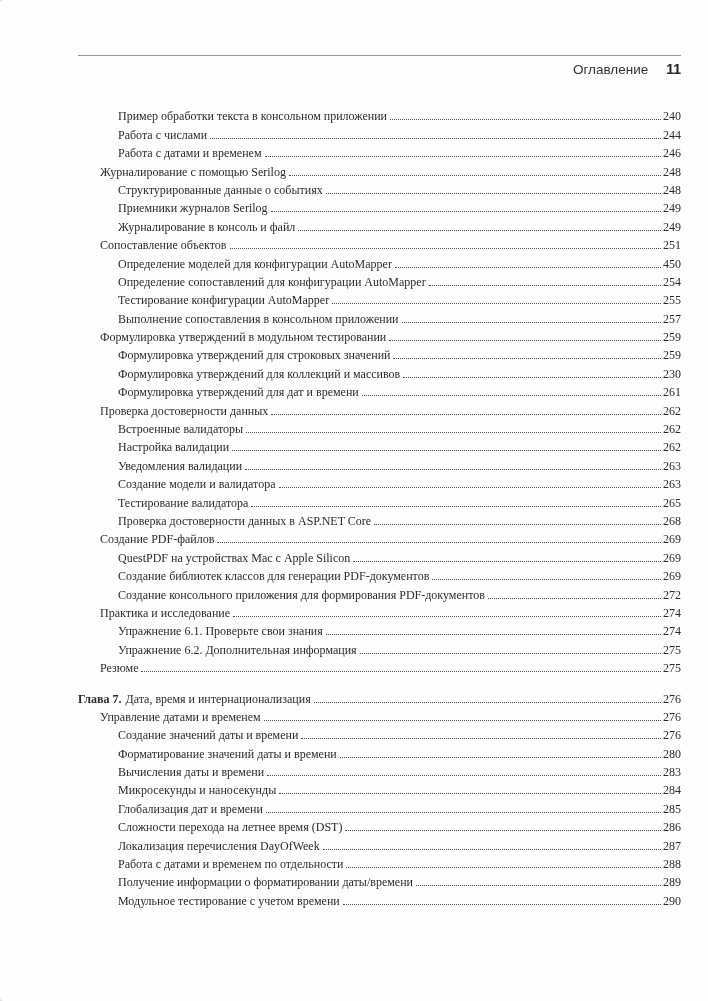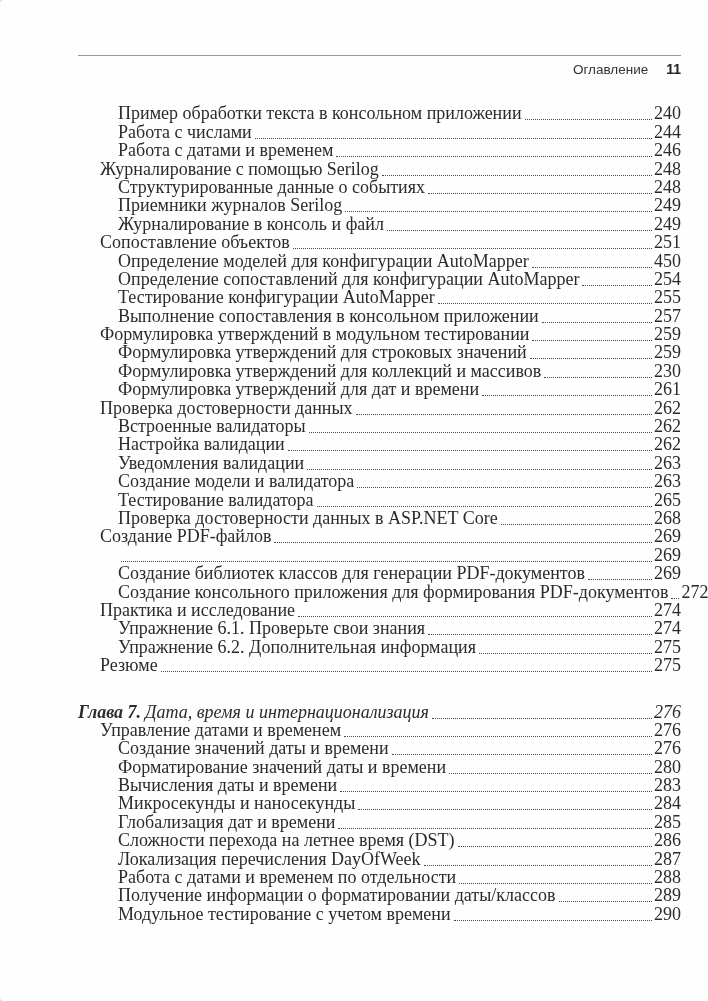--- a/index.html
+++ b/index.html
@@ -18,28 +18,28 @@
     position:absolute;left:78px;right:75px;top:55px;
     border-top:1.5px solid #979797;
     padding-top:5px;
     display:flex;justify-content:flex-end;align-items:baseline;
     font-family:"Liberation Sans","DejaVu Sans",sans-serif;
     font-size:13.5px;color:#333;
   }
   .header-page{font-weight:bold;margin-left:18px;font-size:14px;color:#222;}
   .toc{
     position:absolute;left:78px;right:75px;top:106px;
-    font-size:18px;
+    font-size:12px;
   }
   .row{
     display:flex;align-items:flex-end;
     height:18.4px;
     white-space:nowrap;
   }
-  .row.gap{margin-top:28px;font-style:italic;}
+  .row.gap{margin-top:12px;}
   .lvl1{padding-left:22px;}
   .lvl2{padding-left:40px;}
   .bold{font-weight:bold;padding-right:4px;}
   .title{white-space:nowrap;}
   .leader{
     flex:1;min-width:8px;
     margin:0 2px 4px 3px;
     border-bottom:1.6px dotted #4a4a4a;
   }
   .pagenum{white-space:nowrap;}
@@ -167,20 +167,21 @@
         <span class="title">Проверка достоверности данных в ASP.NET Core</span>
         <span class="leader"></span>
         <span class="pagenum">268</span>
       </div>
       <div class="row lvl1">
         <span class="title">Создание PDF-файлов</span>
         <span class="leader"></span>
         <span class="pagenum">269</span>
       </div>
       <div class="row lvl2">
+        <span class="title">QuestPDF на устройствах Mac с Apple Silicon</span>
         <span class="leader"></span>
         <span class="pagenum">269</span>
       </div>
       <div class="row lvl2">
         <span class="title">Создание библиотек классов для генерации PDF-документов</span>
         <span class="leader"></span>
         <span class="pagenum">269</span>
       </div>
       <div class="row lvl2">
         <span class="title">Создание консольного приложения для формирования PDF-документов</span>
@@ -252,21 +253,21 @@
         <span class="title">Локализация перечисления DayOfWeek</span>
         <span class="leader"></span>
         <span class="pagenum">287</span>
       </div>
       <div class="row lvl2">
         <span class="title">Работа с датами и временем по отдельности</span>
         <span class="leader"></span>
         <span class="pagenum">288</span>
       </div>
       <div class="row lvl2">
-        <span class="title">Получение информации о форматировании даты/классов</span>
+        <span class="title">Получение информации о форматировании даты/времени</span>
         <span class="leader"></span>
         <span class="pagenum">289</span>
       </div>
       <div class="row lvl2">
         <span class="title">Модульное тестирование с учетом времени</span>
         <span class="leader"></span>
         <span class="pagenum">290</span>
       </div>
     </div>
 </div>

